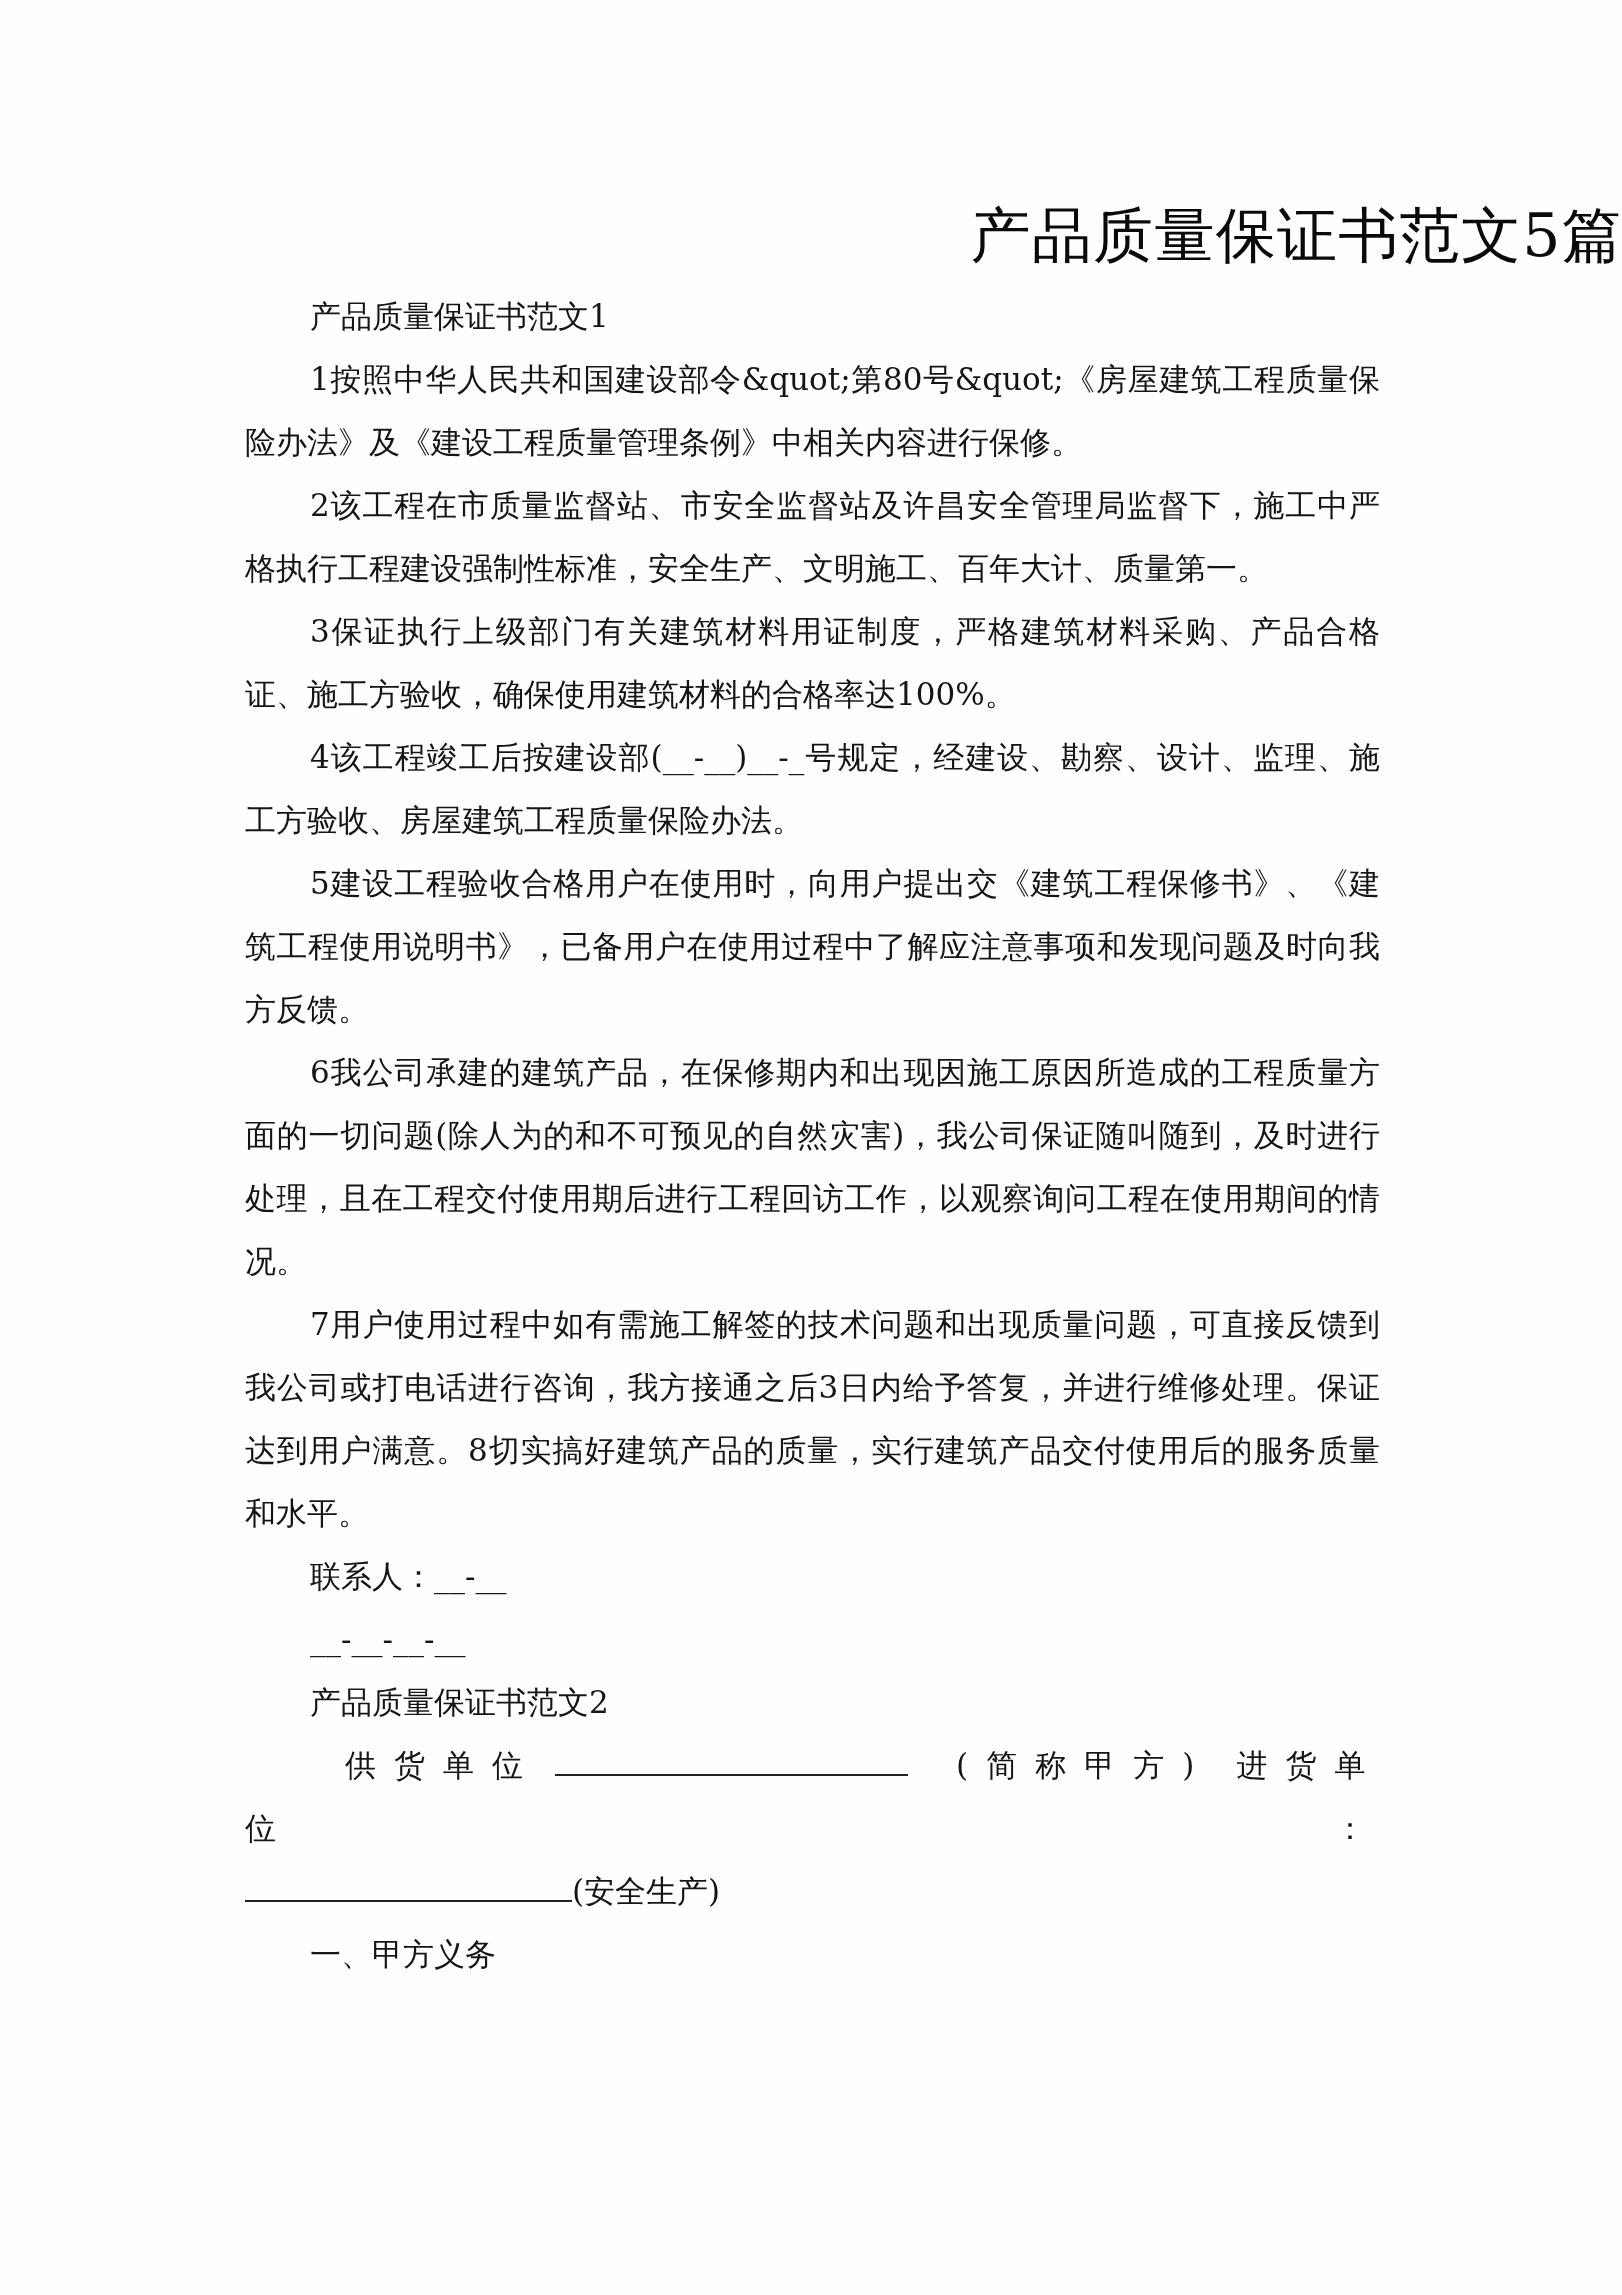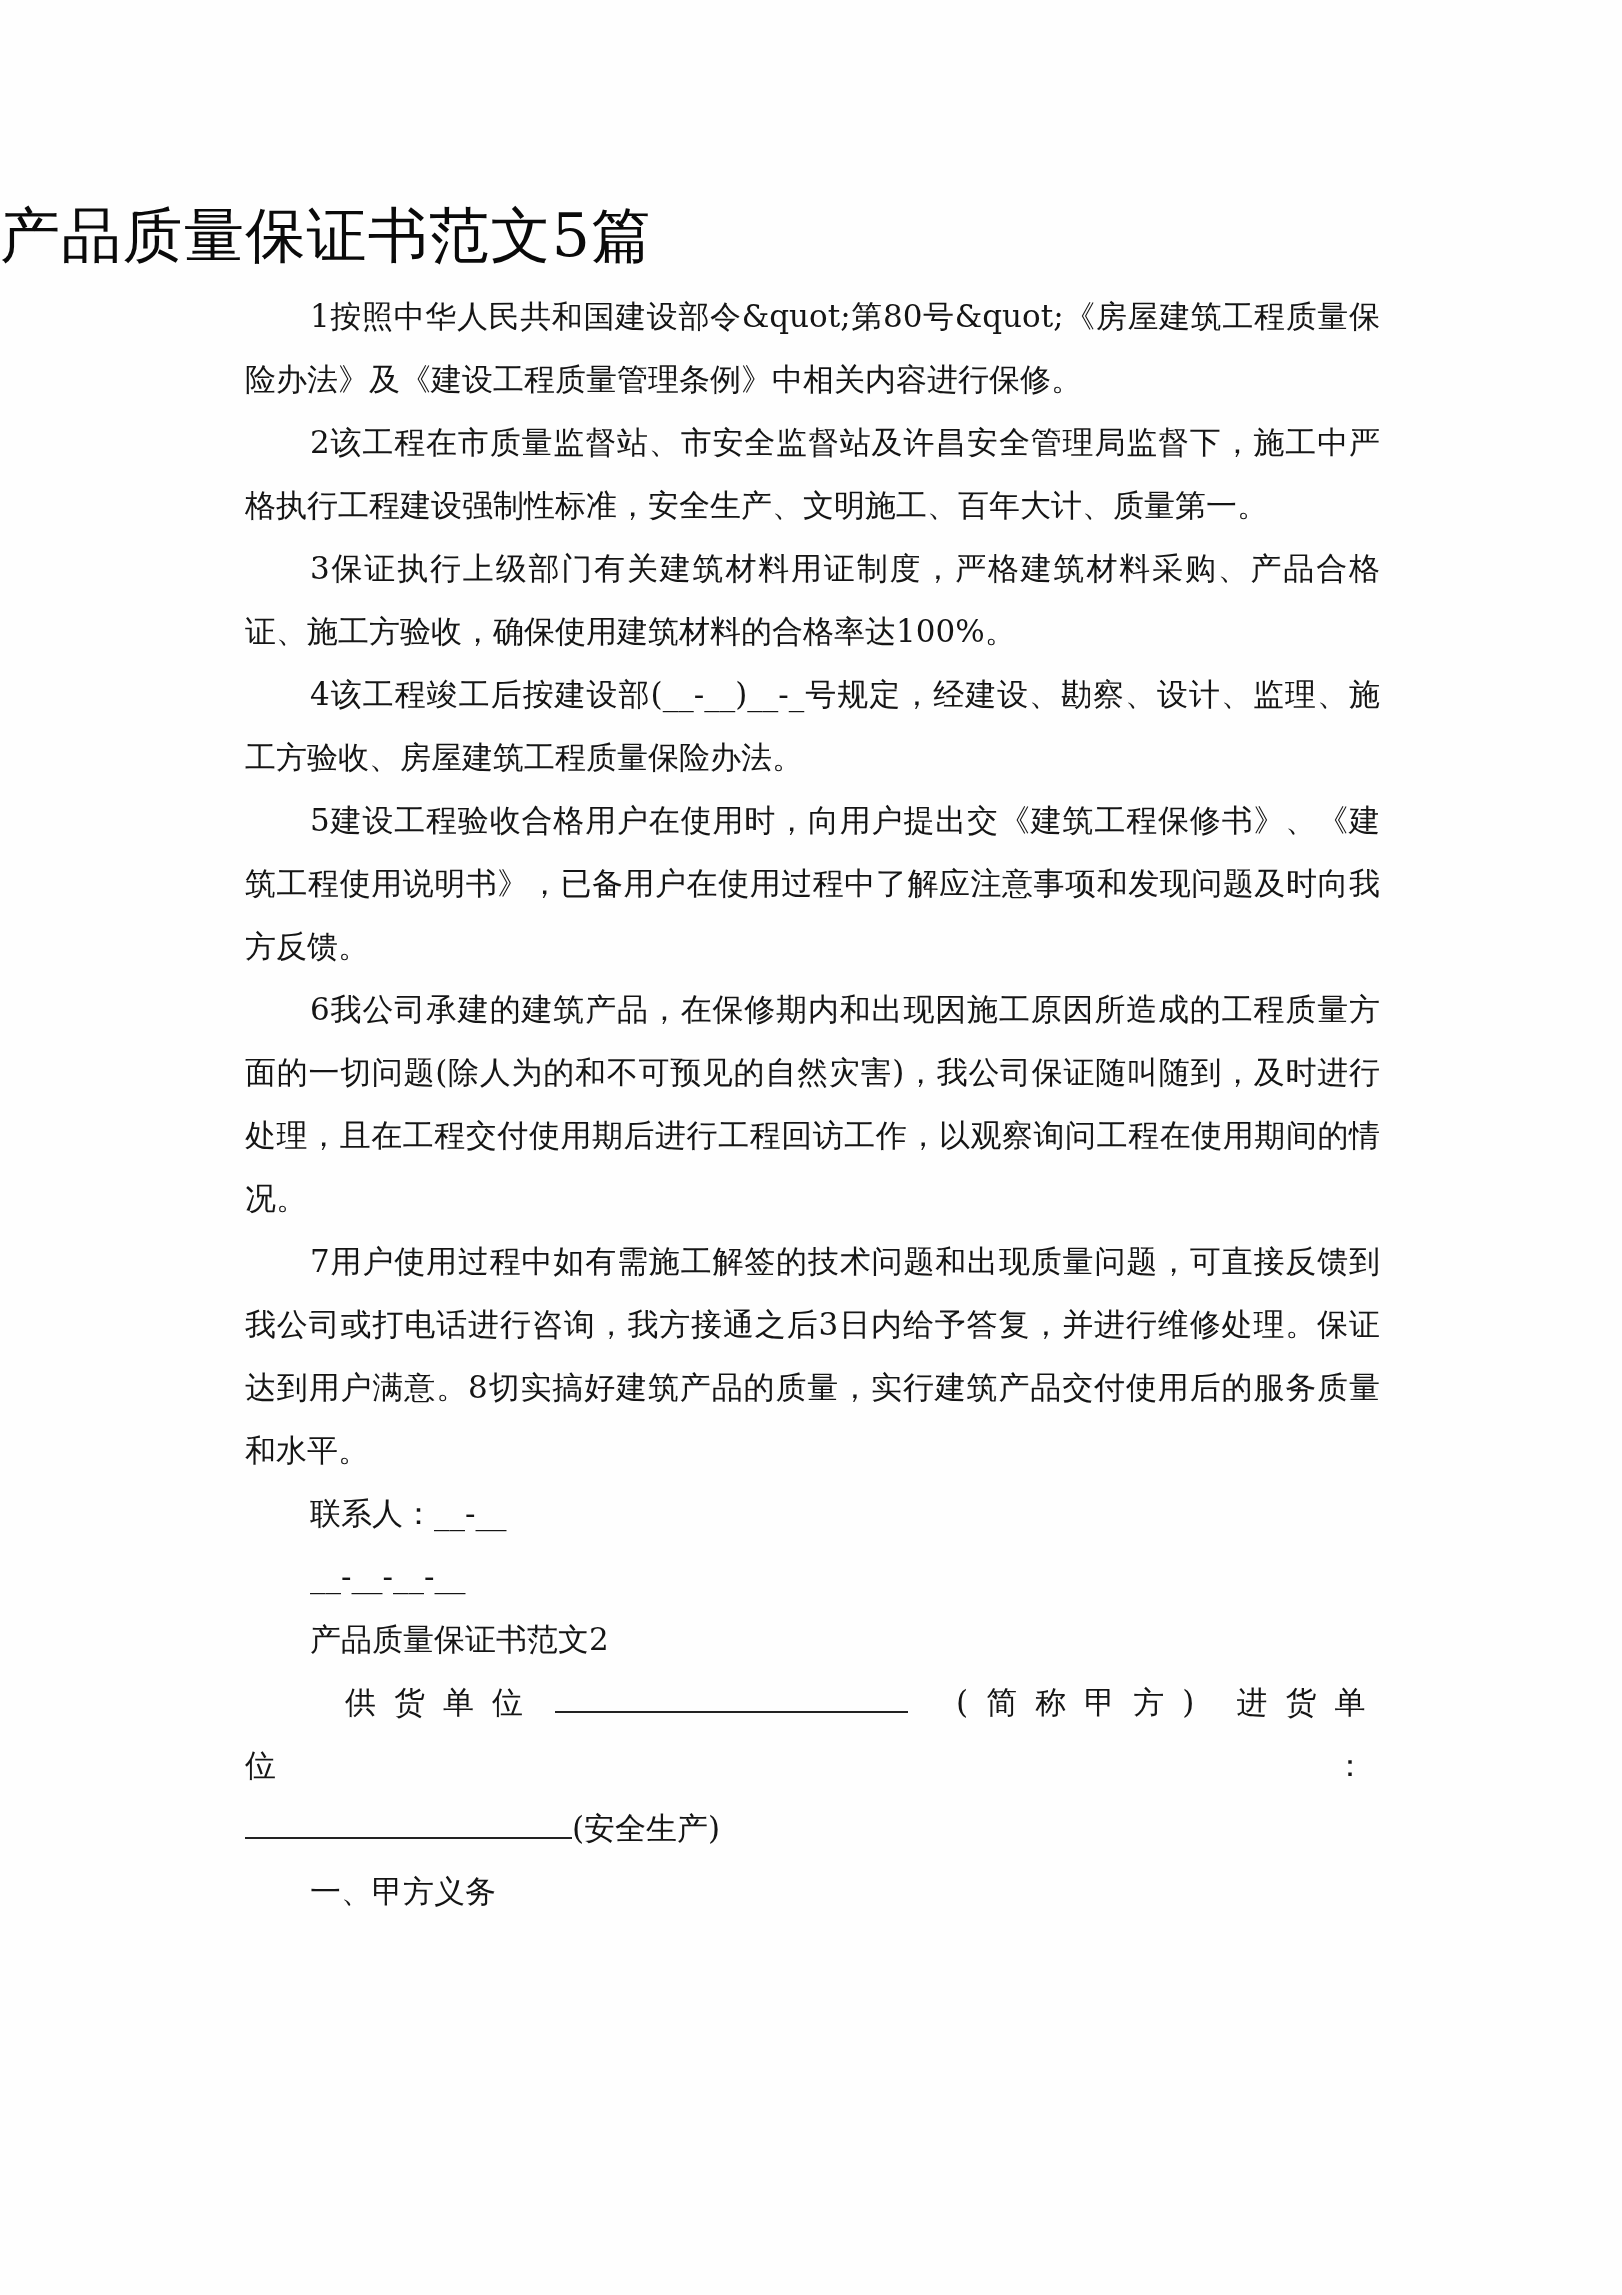--- a/index.html
+++ b/index.html
@@ -3,21 +3,21 @@
 <meta charset="utf-8">
 <style>
   html, body { margin: 0; padding: 0; background: #ffffff; }
   body {
     width: 1623px; height: 2295px; position: relative; overflow: hidden;
     font-family: "DejaVu Serif", "Liberation Serif", serif;
     color: #111111;
   }
   .page { position: absolute; left: 0; top: 0; width: 1623px; height: 2295px; background: #fefefe; }
   .title {
-    position: absolute; left: 0; top: 196px; width: 1623px; text-align: left;
+    position: absolute; left: 0; top: 196px; width: 1623px; text-align: right;
     font-size: 60px; line-height: 79px; letter-spacing: 1.3px; color: #0a0a0a;
   }
   .body-text {
     position: absolute; left: 245px; width: 1135px; top: 285px;
     font-size: 31px; line-height: 63px; color: #151515;
   }
   .p { margin: 0; text-indent: 65px; text-align: justify; text-align-last: left; }
   .p.noindent { text-indent: 0; }
   .p.justify-all { text-align-last: justify; }
   .blank { display: inline-block; border-bottom: 2px solid #222; vertical-align: baseline; height: 1.3px; }
@@ -25,20 +25,21 @@
   .b2 { width: 327px; }
   .spaced { letter-spacing: 14.4px; margin-left: 35px; }
 </style>
 </head>
 <body>
 
 <div class="page">
   <div class="title">产品质量保证书范文5篇</div>
 
   <div class="body-text">
+    <p class="p">产品质量保证书范文1</p>
     <p class="p">1按照中华人民共和国建设部令&amp;quot;第80号&amp;quot;《房屋建筑工程质量保险办法》及《建设工程质量管理条例》中相关内容进行保修。</p>
     <p class="p">2该工程在市质量监督站、市安全监督站及许昌安全管理局监督下，施工中严格执行工程建设强制性标准，安全生产、文明施工、百年大计、质量第一。</p>
     <p class="p">3保证执行上级部门有关建筑材料用证制度，严格建筑材料采购、产品合格证、施工方验收，确保使用建筑材料的合格率达100%。</p>
     <p class="p">4该工程竣工后按建设部(__-__)__-_号规定，经建设、勘察、设计、监理、施工方验收、房屋建筑工程质量保险办法。</p>
     <p class="p">5建设工程验收合格用户在使用时，向用户提出交《建筑工程保修书》、《建筑工程使用说明书》，已备用户在使用过程中了解应注意事项和发现问题及时向我方反馈。</p>
     <p class="p">6我公司承建的建筑产品，在保修期内和出现因施工原因所造成的工程质量方面的一切问题(除人为的和不可预见的自然灾害)，我公司保证随叫随到，及时进行处理，且在工程交付使用期后进行工程回访工作，以观察询问工程在使用期间的情况。</p>
     <p class="p">7用户使用过程中如有需施工解签的技术问题和出现质量问题，可直接反馈到我公司或打电话进行咨询，我方接通之后3日内给予答复，并进行维修处理。保证达到用户满意。8切实搞好建筑产品的质量，实行建筑产品交付使用后的服务质量和水平。</p>
     <p class="p">联系人：__-__</p>
     <p class="p">__-__-__-__</p>
     <p class="p">产品质量保证书范文2</p>

